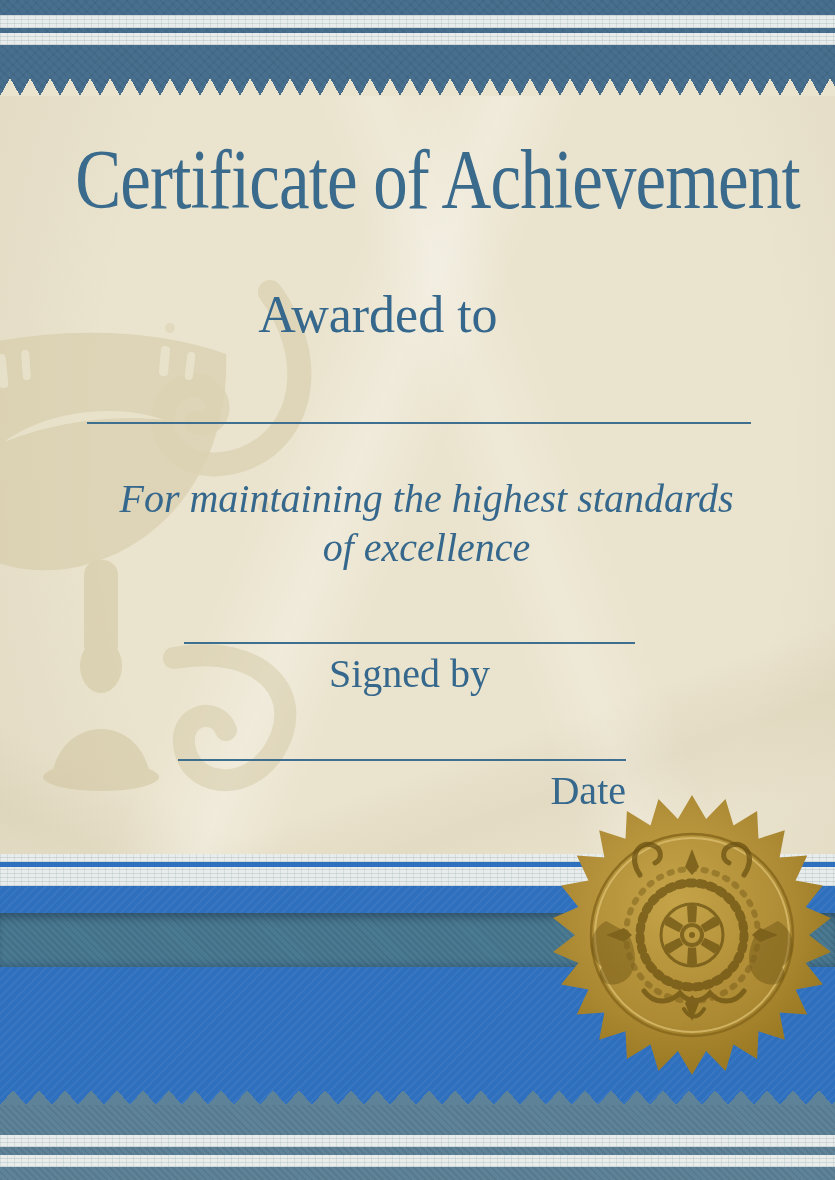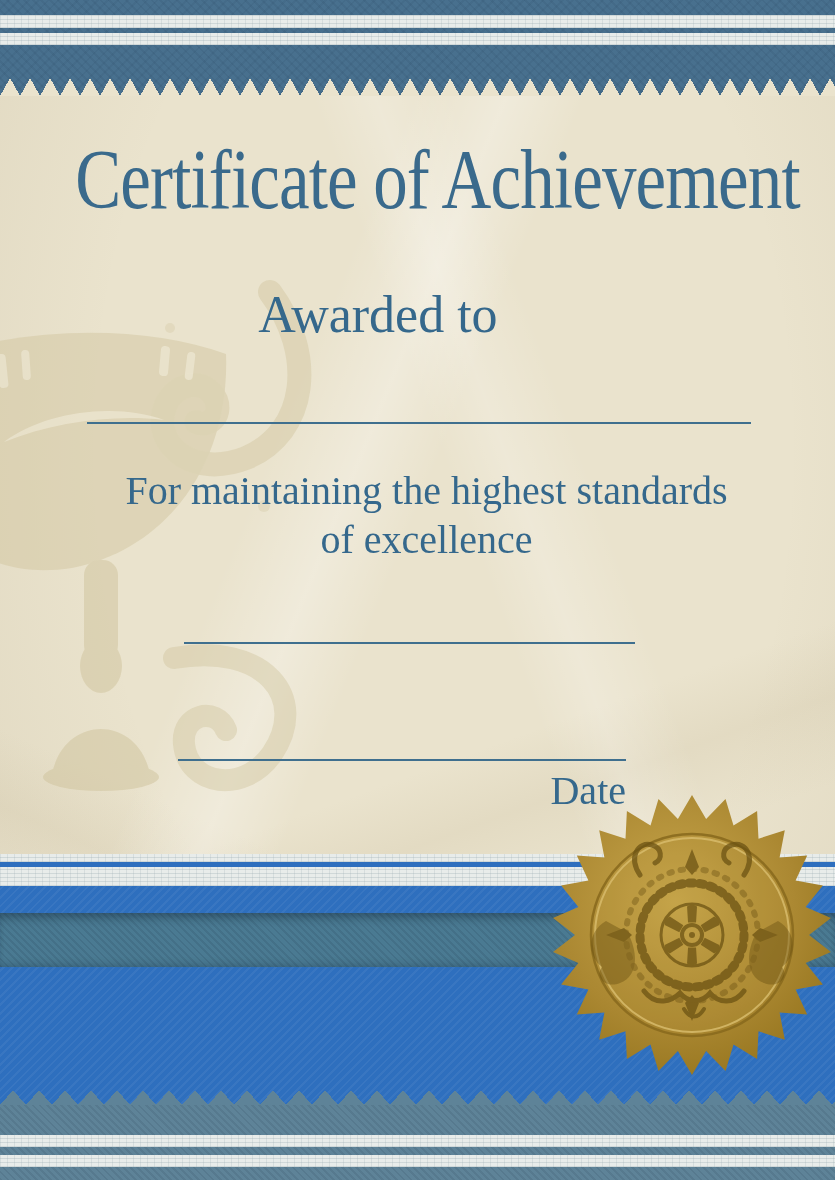--- a/index.html
+++ b/index.html
@@ -66,22 +66,22 @@
   }
   .field{
     position:absolute;z-index:4;border-bottom:2px solid var(--rule-blue,#3f6f8e);
     text-align:center;font-size:40px;color:var(--text-blue,#35688c);
     display:flex;align-items:flex-end;justify-content:center;cursor:text;
   }
   .name-field{left:87px;top:372px;width:664px;height:50px;}
   .sign-field{left:184px;top:592px;width:451px;height:50px;}
   .date-field{left:178px;top:709px;width:448px;height:50px;}
   .reason{
-    position:absolute;left:0;right:0;top:462px;margin:4px auto;width:620px;z-index:4;
-    font-size:40px;line-height:49px;color:var(--text-blue,#35688c);text-align:center;
+    position:absolute;left:0;right:0;top:462px;margin:12px auto;width:620px;z-index:4;
+    font-size:40px;line-height:49px;color:var(--text-blue,#35688c);text-align:center;font-style:italic;
   }
   .under-label{
     position:absolute;z-index:4;font-size:40px;color:var(--text-blue,#35688c);text-align:center;
   }
   .signed{left:184px;top:650px;width:451px;}
   .datel{left:178px;top:767px;width:448px;text-align:right;}
 
   
   .band{position:absolute;left:0;width:835px;z-index:3;}
   .f-white1{top:854px;height:8px;}
@@ -161,20 +161,21 @@
 
   <div class="field name-field">
     <span></span>
   </div>
 
   <div class="reason">For maintaining the highest standards of excellence</div>
 
   <div class="field sign-field">
     <span></span>
   </div>
+  <div class="under-label signed">Signed by</div>
 
   <div class="field date-field">
     <span></span>
   </div>
   <div class="under-label datel">Date</div>
 
   <div class="band f-white1 weave"></div>
   <div class="band f-bluethin"></div>
   <div class="band f-white2 weave"></div>
   <div class="band f-blue-a"></div>

